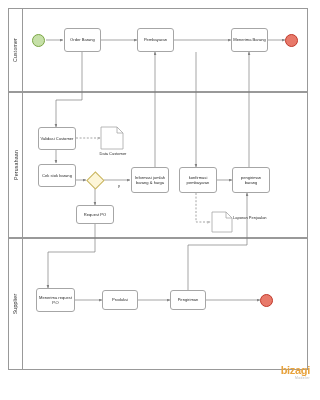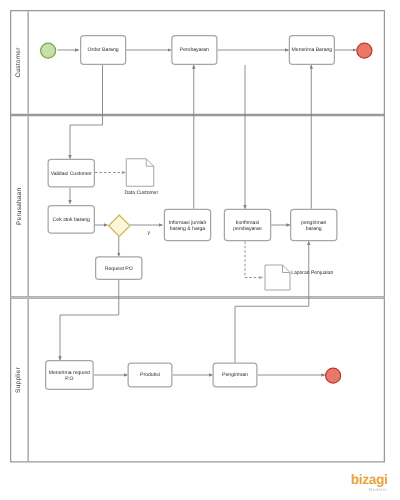--- a/index.html
+++ b/index.html
@@ -102,21 +102,21 @@
   }
   .free-label {
     position: absolute;
     font-size: 4px;
     color: #2b2b2b;
     white-space: nowrap;
   }
   .logo {
     position: absolute;
     right: 6px;
-    bottom: 6px;
+    bottom: 20px;
     text-align: right;
   }
   .logo-main {
     font-size: 11px;
     font-weight: bold;
     color: #e8a33d;
     letter-spacing: -0.3px;
     line-height: 1;
   }
   .logo-sub {

